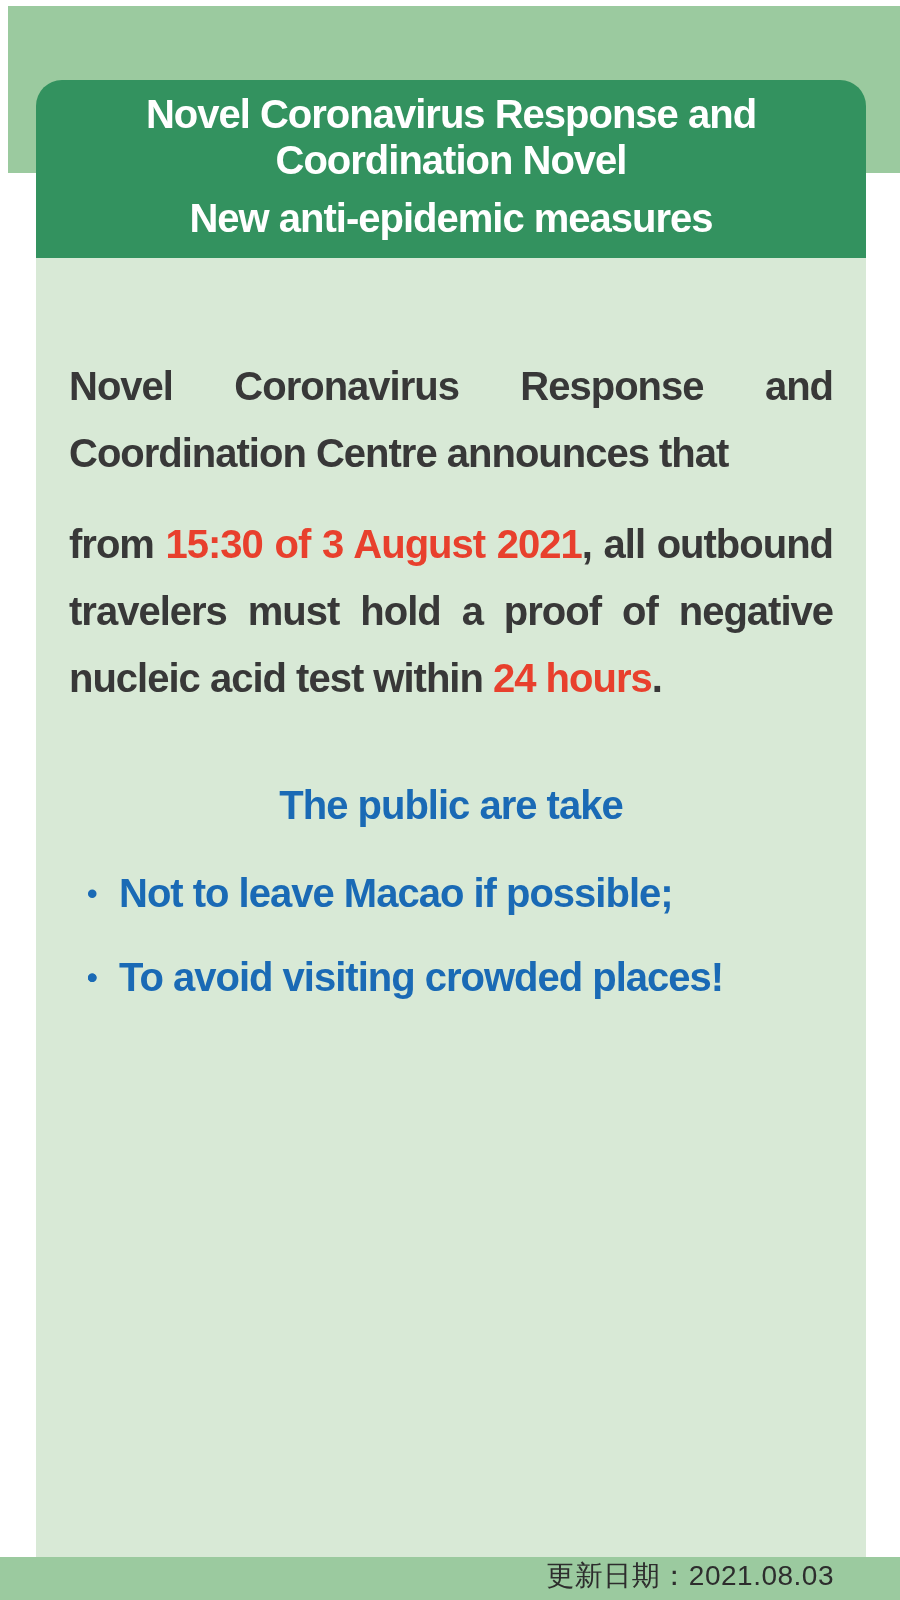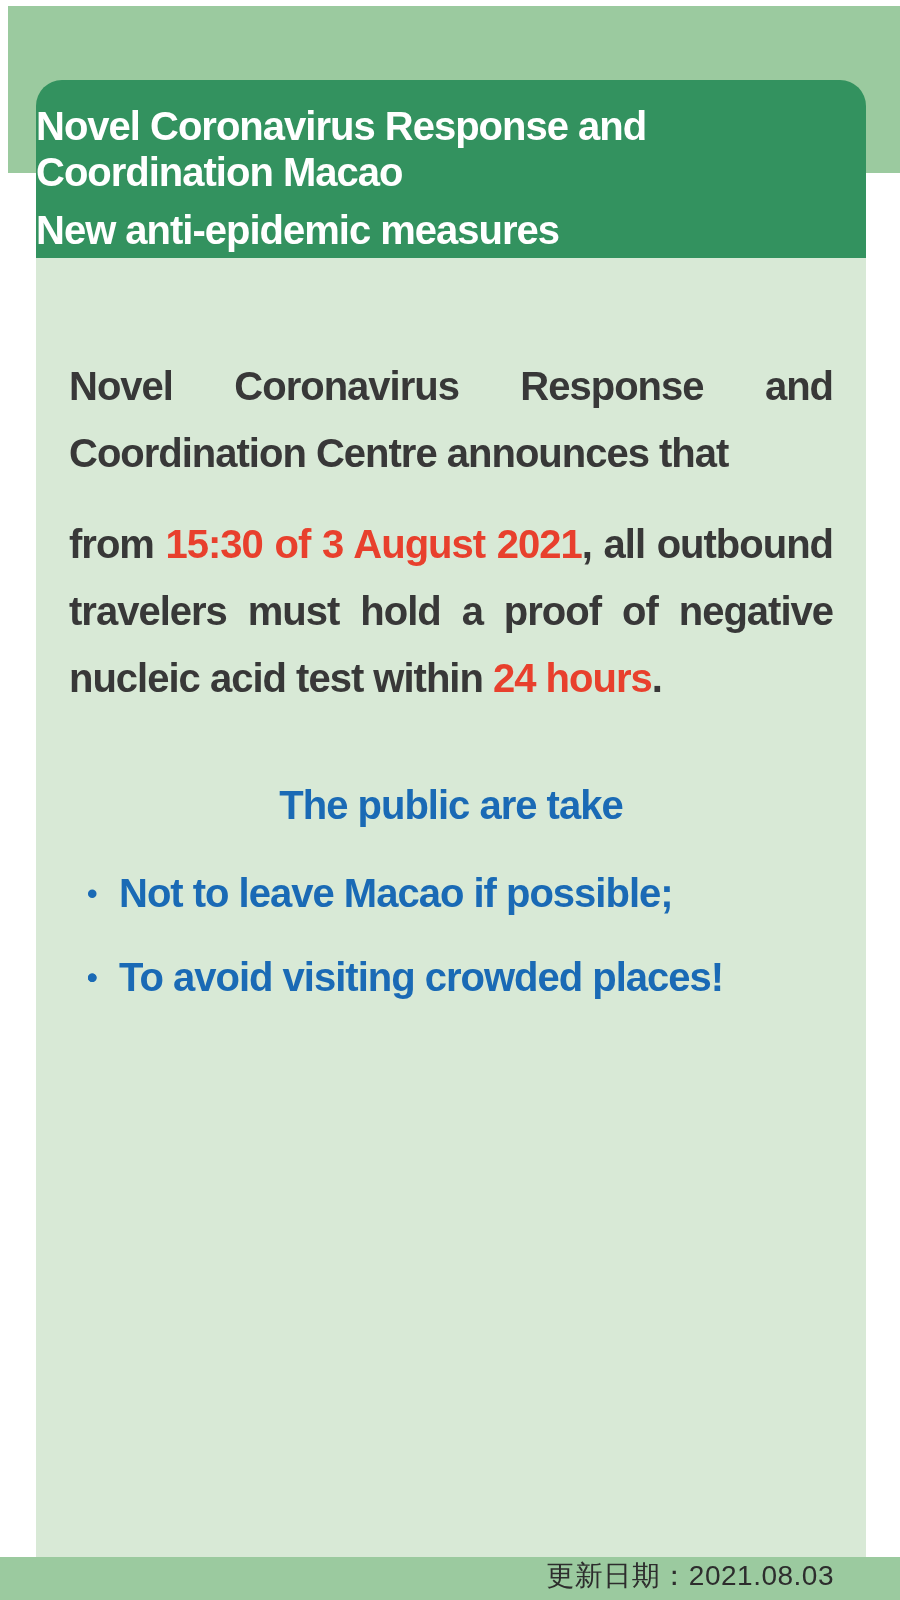--- a/index.html
+++ b/index.html
@@ -31,21 +31,22 @@
     width:892px;height:167px;
     background:var(--band_green);
   }
   .header-card{
     position:absolute;
     left:36px;top:80px;
     width:830px;height:178px;
     background:var(--header_green);
     border-radius:26px 26px 0 0;
     box-sizing:border-box;
-    padding-top:23px;
+    padding-top:11px;
+    text-align:center;
     color:var(--text_white);
   }
   .header-title{
     font-size:40px;
     line-height:46px;
     font-weight:700;
     letter-spacing:-1px;
     margin:0;
   }
   .header-subtitle{
@@ -125,21 +126,21 @@
 </head>
 <body>
 
 <div class="poster">
 
   <div class="top-band"></div>
 
   <div class="header-card">
     <div class="header-title">
       <div>Novel Coronavirus Response and</div>
-      <div>Coordination Macao</div>
+      <div>Coordination Novel</div>
     </div>
     <div class="header-subtitle">New anti-epidemic measures</div>
   </div>
 
   <div class="content-panel">
 
     <div class="announcement">
       <p>Novel Coronavirus Response and Coordination Centre announces that</p>
       <p><span>from </span><span class="hl-red">15:30 of 3 August 2021</span><span>, all outbound travelers must hold a proof of negative nucleic acid test within </span><span class="hl-red">24 hours</span><span>.</span></p>
     </div>

